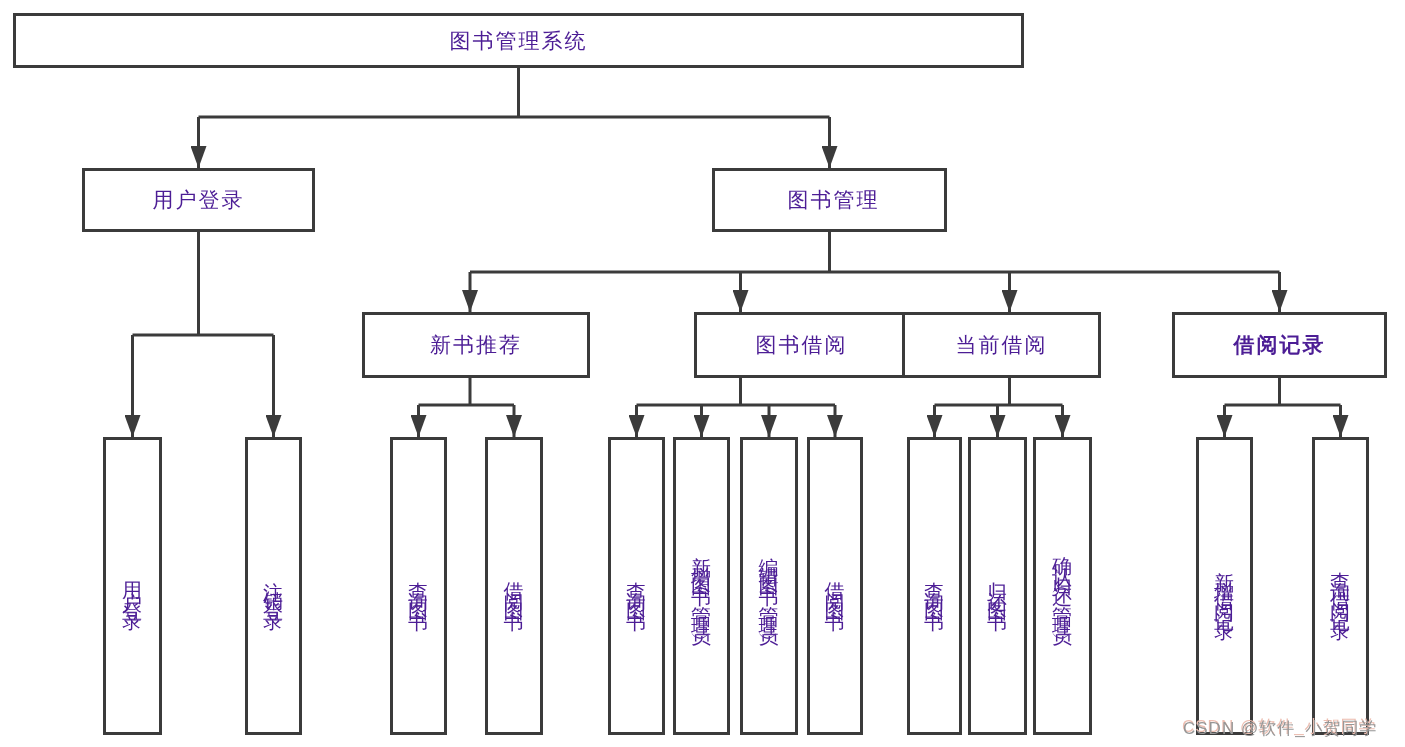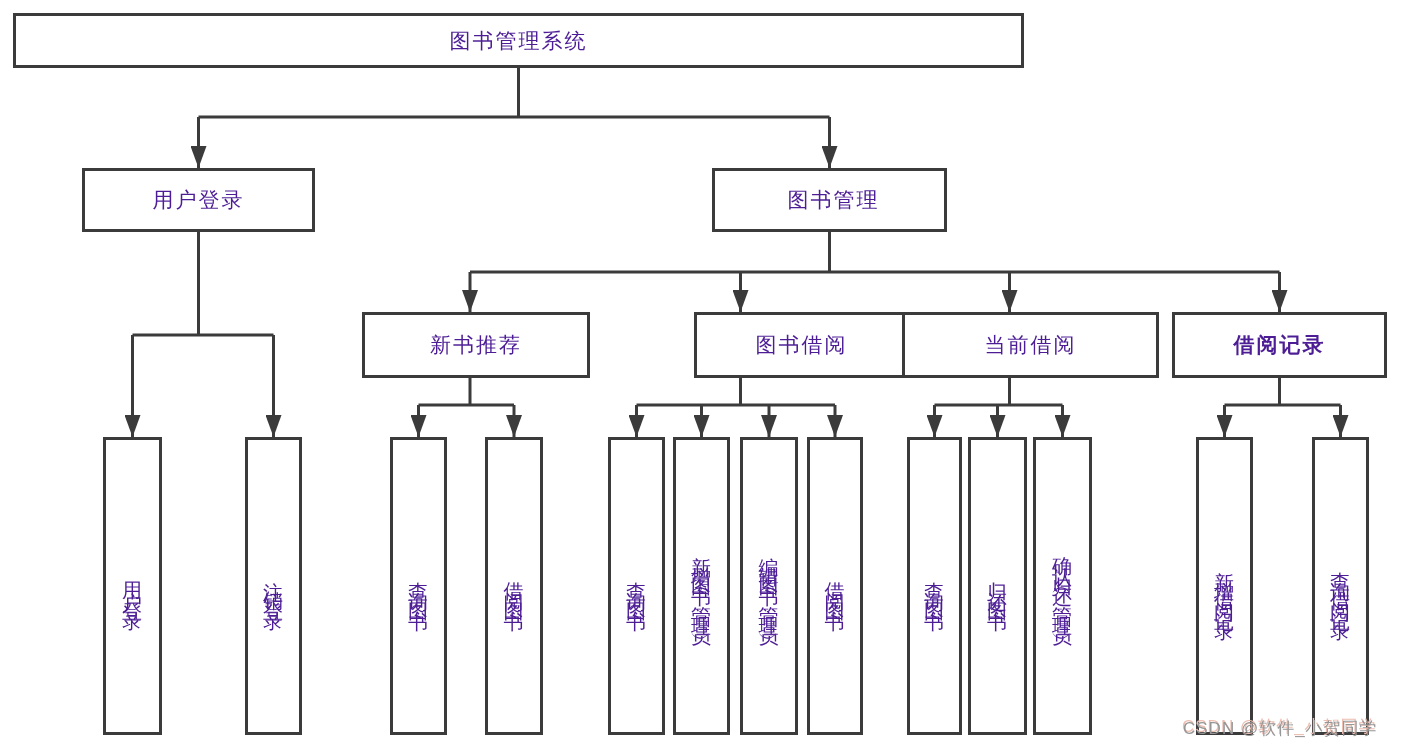--- a/index.html
+++ b/index.html
@@ -110,21 +110,21 @@
     </g>
   </svg>
 
   <div class="node" style="left:13px; top:13px; width:1011px; height:55px;">图书管理系统</div>
 
   <div class="node" style="left:82px; top:168px; width:233px; height:64px;">用户登录</div>
   <div class="node" style="left:712px; top:168px; width:235px; height:64px;padding-left:8px;">图书管理</div>
 
   <div class="node" style="left:362px; top:312px; width:228px; height:66px;">新书推荐</div>
   <div class="node" style="left:646px; top:312px; width:215px; height:66px;margin-left:48px;">图书借阅</div>
-  <div class="node" style="left:902px; top:312px; width:257px; height:66px;">当前借阅</div>
+  <div class="node" style="left:902px; top:312px; width:199px; height:66px;">当前借阅</div>
   <div class="node" style="left:1172px; top:312px; width:215px; height:66px;font-weight:bold;">借阅记录</div>
 
   <div class="node vertical" style="left:103px; top:437px; width:59px; height:298px;">用户登录</div>
   <div class="node vertical" style="left:245px; top:437px; width:57px; height:298px;">注销登录</div>
 
   <div class="node vertical" style="left:390px; top:437px; width:57px; height:298px;">查询图书</div>
   <div class="node vertical" style="left:485px; top:437px; width:58px; height:298px;">借阅图书</div>
 
   <div class="node vertical" style="left:608px; top:437px; width:57px; height:298px;">查询图书</div>
   <div class="node vertical" style="left:673px; top:437px; width:57px; height:298px;">新增图书（管理员）</div>

